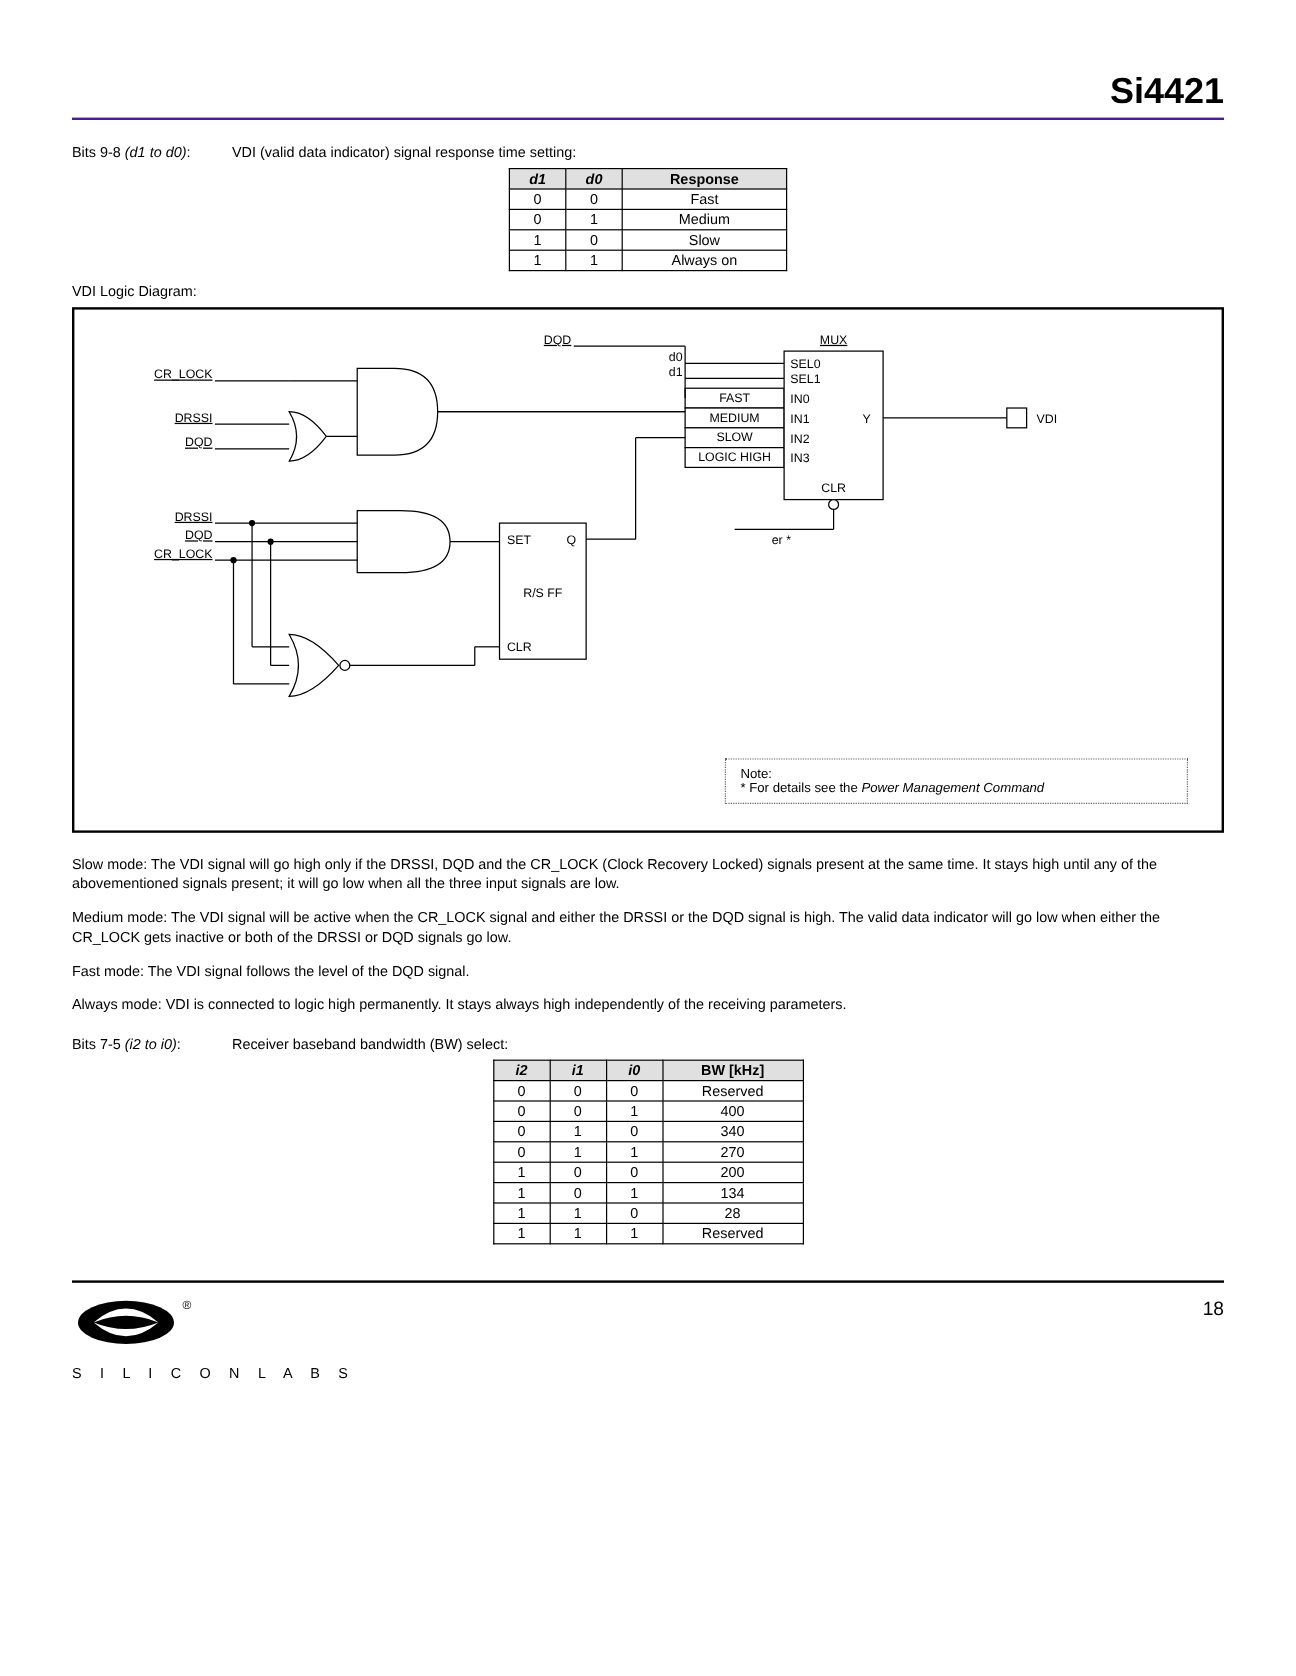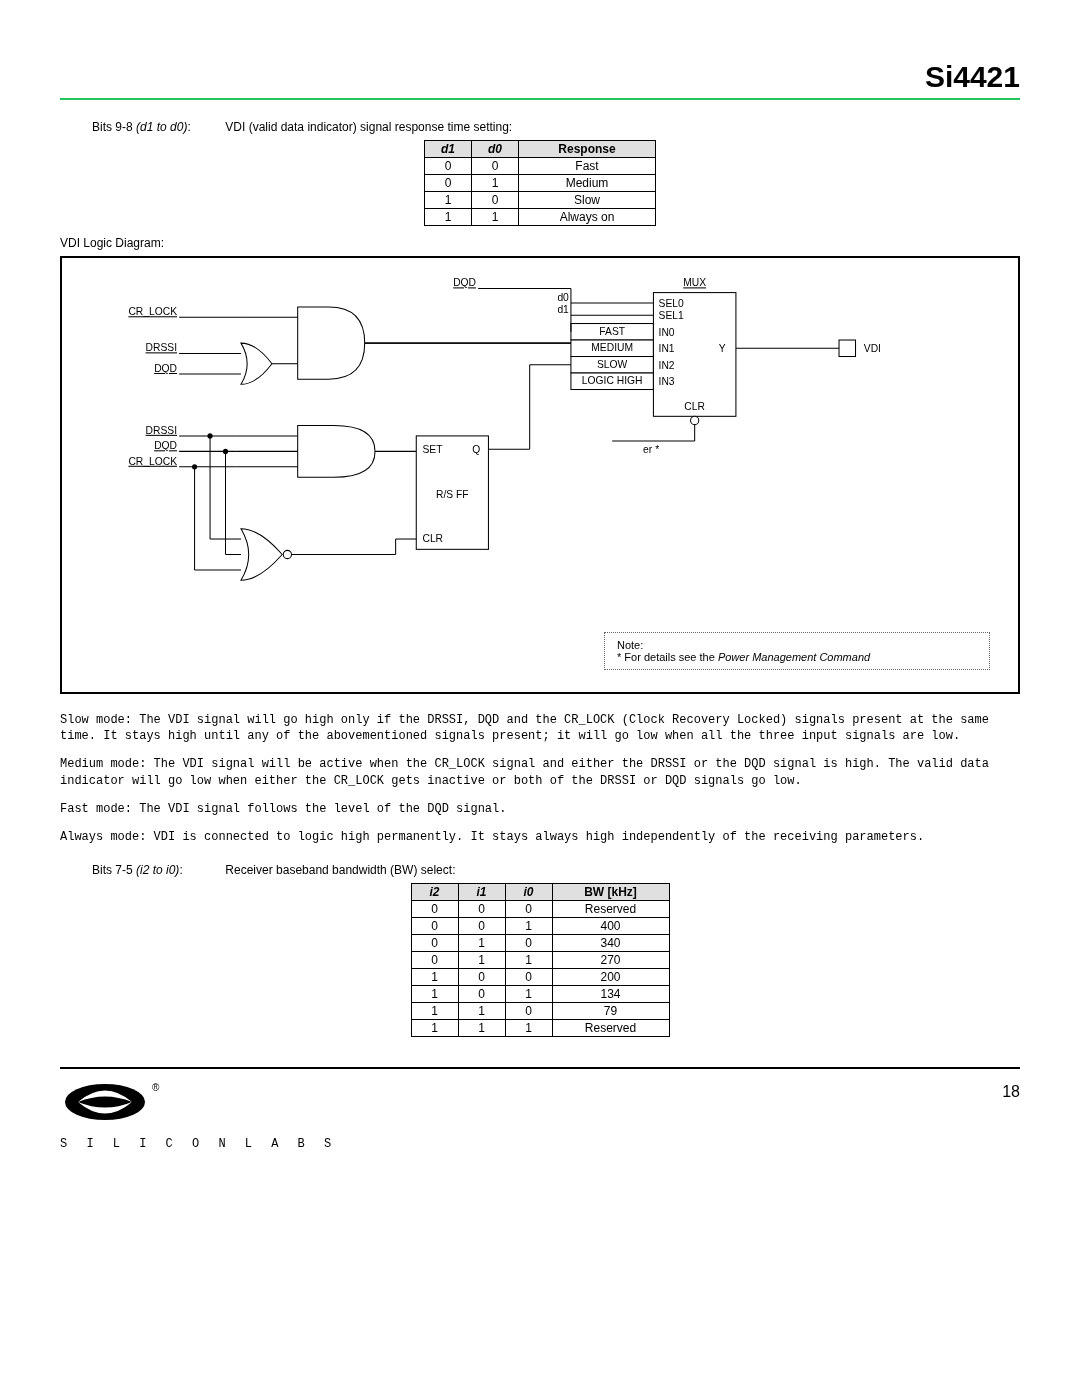--- a/index.html
+++ b/index.html
@@ -1,37 +1,37 @@
 <!DOCTYPE html>
 <html><head>
 <meta charset="utf-8">
 <style>
   html,body{margin:0;padding:0;background:#fff;font-family:Arial,Helvetica,sans-serif;color:#000;font-size:12px;}
   .page{width:1080px;margin:0 auto;padding:60px 60px 30px 60px;box-sizing:border-box;position:relative;}
-  .hdr{border-bottom:2px solid #22c55e;padding-bottom:4px;margin-bottom:20px;}
+  .hdr{border-bottom:2px solid #4c1d95;padding-bottom:4px;margin-bottom:20px;}
   .hdr-title{font-size:30px;font-weight:bold;text-align:right;}
-  .row{margin-bottom:6px;margin-left:32px;}
+  .row{margin-bottom:6px;}
   .bits-label{display:inline-block;width:130px;vertical-align:top;}
   .bits-ital{font-style:italic;}
   .bits-desc{display:inline;}
   table.t{border-collapse:collapse;margin:4px auto 10px auto;}
   table.t th,table.t td{border:1px solid #000;padding:1px 8px;text-align:center;font-size:12px;font-weight:normal;}
   table.t th{background:#e0e0e0;font-weight:bold;}
   table.t th.ital{font-style:italic;}
   .diagram-label{margin:6px 0;}
   .diagram-wrap{border:2px solid #000;padding:14px 14px 20px 14px;margin-bottom:18px;position:relative;height:400px;}
   svg.diagram{width:100%;height:100%;}
   svg text{font-family:Arial,Helvetica,sans-serif;font-size:10px;}
-  .para{margin:12px 0;line-height:1.35;font-family:Liberation Mono, monospace;}
+  .para{margin:12px 0;line-height:1.35;}
   .note-box{position:absolute;right:28px;bottom:22px;border:1px dotted #666;padding:6px 12px;font-size:11px;width:360px;}
   .note-box .ni{font-style:italic;}
   .footer{border-top:2px solid #000;margin-top:30px;padding-top:8px;display:flex;justify-content:space-between;align-items:flex-start;}
   .pg{font-size:16px;margin-top:6px;}
   .logo-block{display:flex;flex-direction:column;align-items:flex-start;}
-  .logo-text{letter-spacing:6px;font-size:12px;margin-top:4px;font-family:Liberation Mono, monospace;text-align:right;}
+  .logo-text{letter-spacing:6px;font-size:12px;margin-top:4px;font-family:Liberation Sans, sans-serif;text-align:right;}
 </style>
 </head>
 <body>
 
 <div class="page">
 
   <div class="hdr">
     <div class="hdr-title">Si4421</div>
   </div>
 
@@ -232,21 +232,21 @@
     <tr>
           <td>1</td>
           <td>0</td>
           <td>1</td>
           <td>134</td>
         </tr>
     <tr>
           <td>1</td>
           <td>1</td>
           <td>0</td>
-          <td>79</td>
+          <td>28</td>
         </tr>
     <tr>
           <td>1</td>
           <td>1</td>
           <td>1</td>
           <td>Reserved</td>
         </tr>
   </tbody>
     </table>
 

